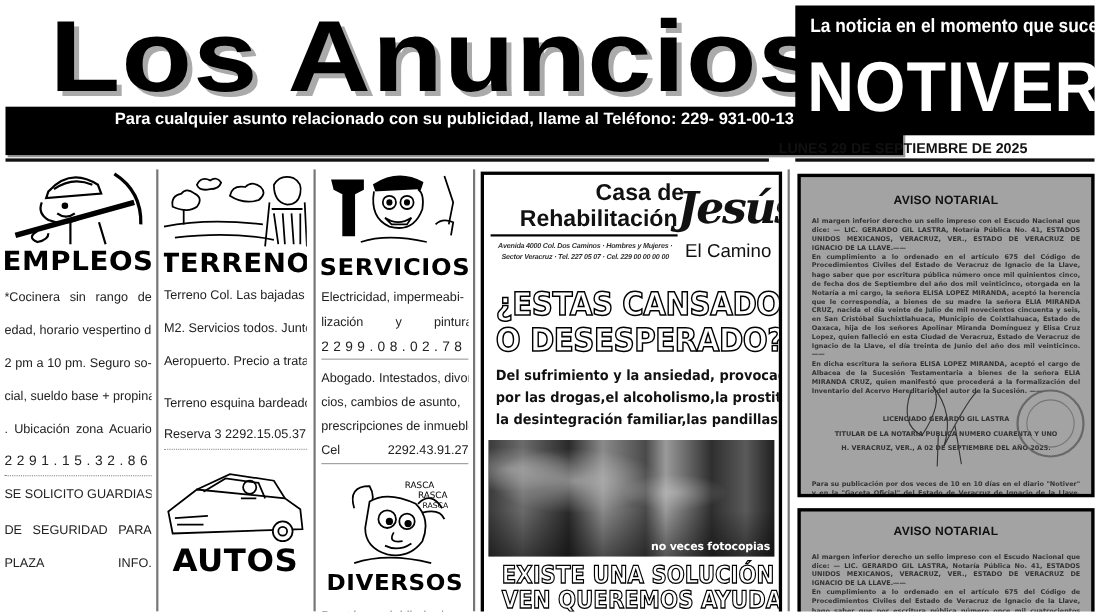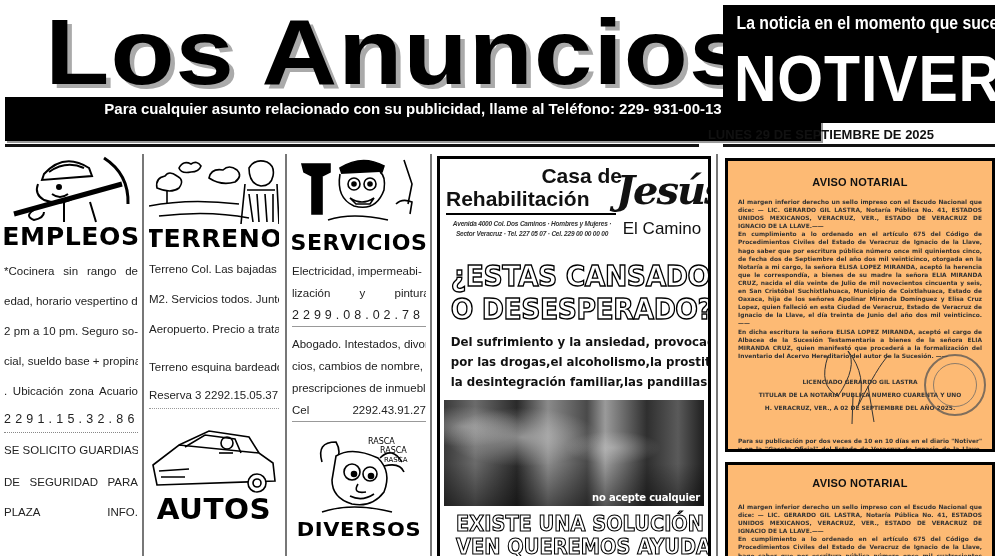--- a/index.html
+++ b/index.html
@@ -82,21 +82,21 @@
     position: absolute; left: 437px; top: 156px; width: 274px; height: 410px;
     border: 3px solid #000; background: #fff; overflow: hidden;
   }
   .rehab-header { position: relative; height: 95px; }
   .rehab-casa {
     position: absolute; left: 70px; top: 6px; font-size: 21px; font-weight: bold;
     line-height: 22px; text-align: right; width: 112px;
   }
   .rehab-rehab {
     position: absolute; left: 6px; top: 28px; font-size: 21px; font-weight: bold;
-    line-height: 24px; width: 170px; border-bottom: 2px solid #000;
+    line-height: 24px; width: 170px; text-align: right; border-bottom: 2px solid #000;
     padding-bottom: 2px; white-space: nowrap;
   }
   .rehab-address {
     position: absolute; left: 6px; top: 60px; width: 172px; font-size: 6.5px;
     line-height: 10px; font-weight: bold; text-align: center; font-style: italic;
     color: #333; letter-spacing: -0.2px;
   }
   .rehab-jesus {
     position: absolute; left: 176px; top: 4px; width: 92px; text-align: center;
     font-family: "DejaVu Serif", serif; font-size: 40px; font-weight: bold;
@@ -135,21 +135,21 @@
   }
   .rehab-solution {
     text-align: center; font-family: "DejaVu Sans", sans-serif; font-weight: 900;
     font-size: 22px; line-height: 23px; color: #fff; -webkit-text-stroke: 1.2px #000;
     white-space: nowrap; transform: scaleX(0.88); margin-top: 6px;
   }
 
   
   .aviso {
     position: absolute; left: 725px; width: 270px; border: 3px solid #000;
-    background: #fdba74; padding: 0 10px; overflow: hidden;
+    background: #a3a3a3; padding: 0 10px; overflow: hidden;
   }
   .aviso-1 { top: 158px; height: 294px; }
   .aviso-2 { top: 462px; height: 110px; }
   .aviso-title {
     text-align: center; font-weight: bold; font-size: 11px; margin-top: 15px;
     margin-bottom: 10px; letter-spacing: 0.2px;
   }
   .aviso-p {
     font-size: 5.9px; line-height: 8.1px; font-weight: bold; color: #333;
     text-align: justify; font-family: "DejaVu Sans", sans-serif;
@@ -281,21 +281,21 @@
     </div>
   <div class="ad-serv" style="text-align-last:justify">
       <span style="word-spacing:26px">lización y pintura</span>
     </div>
   <div class="ad-phone-serv">2299.08.02.78</div>
   <div style="height:6px"></div>
   <div class="ad-serv">
       <span>Abogado. Intestados, divor-</span>
     </div>
   <div class="ad-serv">
-      <span>cios, cambios de nombre,</span>
+      <span>cios, cambios de asunto,</span>
     </div>
   <div class="ad-serv">
       <span>prescripciones de inmuebles.</span>
     </div>
   <div class="ad-serv" style="border-bottom:1px solid #999">
     <span>Cel</span>
     <span>2292.43.91.27</span>
   </div>
 
   <div class="cartoon" style="height:84px; margin-top:10px">
@@ -331,21 +331,21 @@
   </div>
   <div class="rehab-headline">¿ESTAS CANSADO</div>
   <div class="rehab-headline" style="margin-top:0">O DESESPERADO?</div>
   <div class="rehab-body">
     <div>Del sufrimiento y la ansiedad, provocado</div>
     <div>por las drogas,el alcoholismo,la prostitución,</div>
     <div>la desintegración familiar,las pandillas,etc.</div>
   </div>
   <div class="rehab-photo">
     <div class="shade"></div>
-    <div class="caption">no acepte cualquier</div>
+    <div class="caption">no veces fotocopias</div>
   </div>
   <div class="rehab-solution">EXISTE UNA SOLUCIÓN</div>
   <div class="rehab-solution" style="margin-top:0">VEN QUEREMOS AYUDARTE</div>
 </div>
 
 <div class="aviso aviso-1">
   <div class="aviso-title">AVISO NOTARIAL</div>
   <div class="aviso-p">Al margen inferior derecho un sello impreso con el Escudo Nacional que dice: — LIC. GERARDO GIL LASTRA, Notaría Pública No. 41, ESTADOS UNIDOS MEXICANOS, VERACRUZ, VER., ESTADO DE VERACRUZ DE IGNACIO DE LA LLAVE.——</div>
   <div class="aviso-p">En cumplimiento a lo ordenado en el artículo 675 del Código de Procedimientos Civiles del Estado de Veracruz de Ignacio de la Llave, hago saber que por escritura pública número once mil quinientos cinco, de fecha dos de Septiembre del año dos mil veinticinco, otorgada en la Notaría a mi cargo, la señora ELISA LOPEZ MIRANDA, aceptó la herencia que le correspondía, a bienes de su madre la señora ELIA MIRANDA CRUZ, nacida el día veinte de Julio de mil novecientos cincuenta y seis, en San Cristóbal Suchixtlahuaca, Municipio de Coixtlahuaca, Estado de Oaxaca, hija de los señores Apolinar Miranda Domínguez y Elisa Cruz Lopez, quien falleció en esta Ciudad de Veracruz, Estado de Veracruz de Ignacio de la Llave, el día treinta de Junio del año dos mil veinticinco. ——</div>
   <div class="aviso-p">En dicha escritura la señora ELISA LOPEZ MIRANDA, aceptó el cargo de Albacea de la Sucesión Testamentaria a bienes de la señora ELIA MIRANDA CRUZ, quien manifestó que procederá a la formalización del Inventario del Acervo Hereditario del autor de la Sucesión. ——</div>

